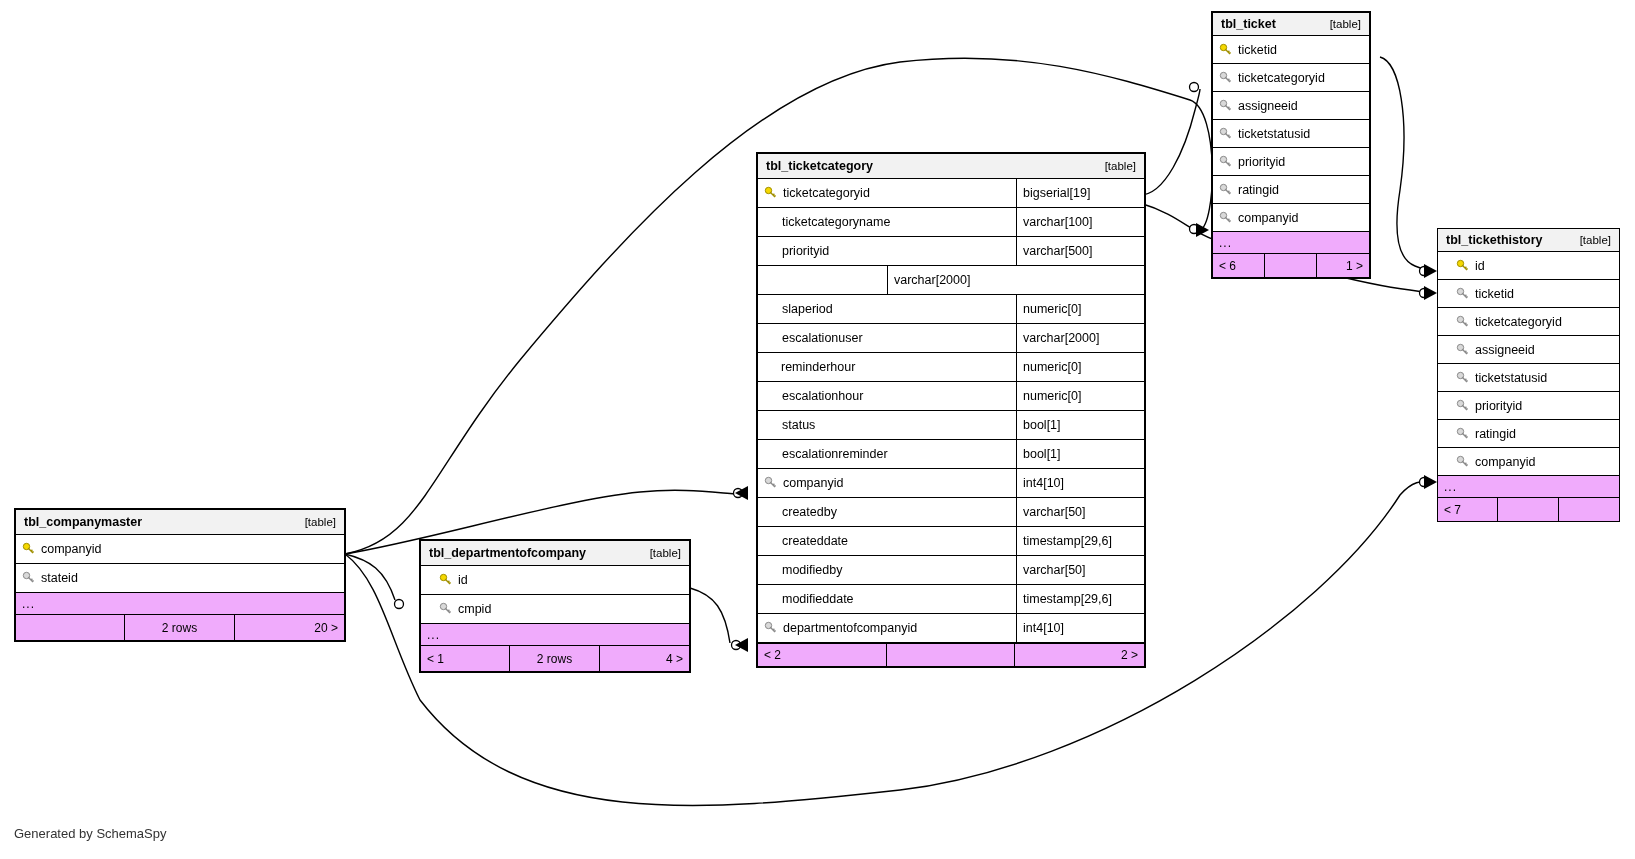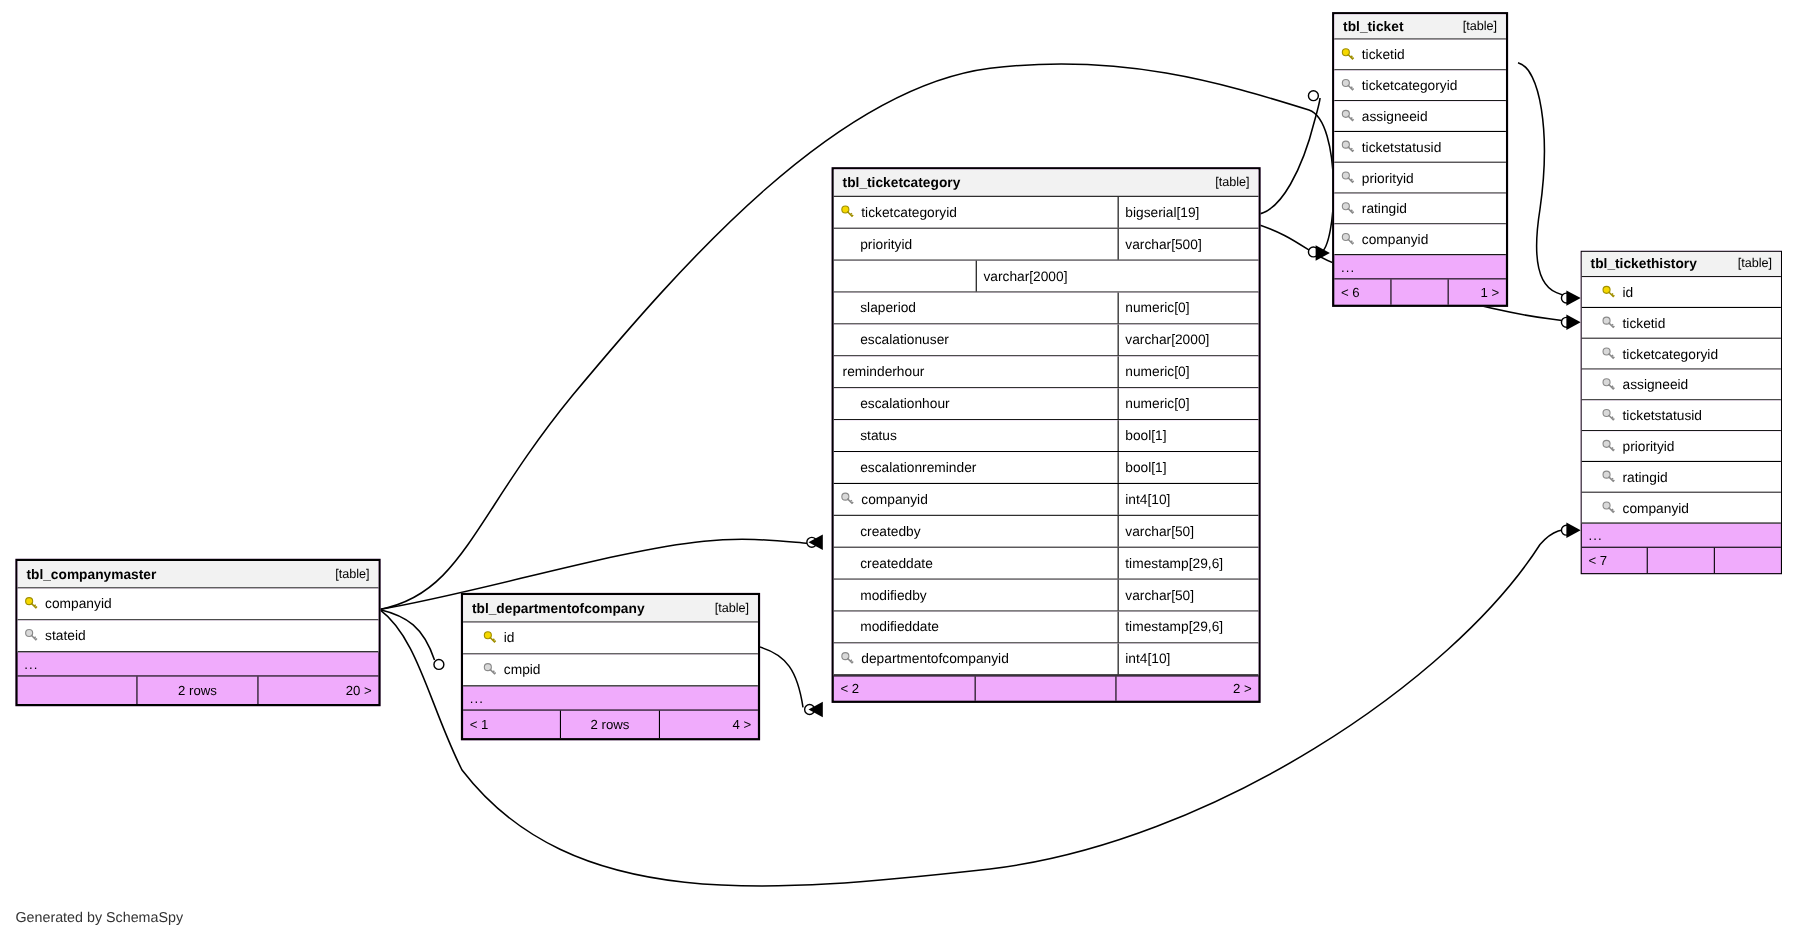--- a/index.html
+++ b/index.html
@@ -376,20 +376,26 @@
               <circle cx="4.5" cy="4.5" r="3.2" fill="#f5d800" stroke="#a08f00" stroke-width="1"></circle>
               <path d="M6.3 6.3 L11 11 M9 9.2 L10.4 7.8 M10.4 10.6 L11.6 9.4" stroke="#a08f00" stroke-width="1.4" fill="none"></path>
             </svg>
           </span>
         <span>ticketcategoryid</span>
       </span>
       <span class="col-type">bigserial[19]</span>
     </div>
     <div class="col-row" style="height:29px;">
       <span class="col-name" style="padding-left:24px;">
+        <span>ticketcategoryname</span>
+      </span>
+      <span class="col-type">varchar[100]</span>
+    </div>
+    <div class="col-row" style="height:29px;">
+      <span class="col-name" style="padding-left:24px;">
         <span>priorityid</span>
       </span>
       <span class="col-type">varchar[500]</span>
     </div>
     <div class="col-row" style="height:29px;flex-direction:column;">
       <span class="col-name" style="padding-left:24px;">
         <span>spocname</span>
       </span>
       <span class="col-type">varchar[2000]</span>
     </div>
@@ -399,21 +405,21 @@
       </span>
       <span class="col-type">numeric[0]</span>
     </div>
     <div class="col-row" style="height:29px;">
       <span class="col-name" style="padding-left:24px;">
         <span>escalationuser</span>
       </span>
       <span class="col-type">varchar[2000]</span>
     </div>
     <div class="col-row" style="height:29px;">
-      <span class="col-name" style="padding-left:8px;">
+      <span class="col-name" style="padding-left:23px;">
         <span>reminderhour</span>
       </span>
       <span class="col-type">numeric[0]</span>
     </div>
     <div class="col-row" style="height:29px;">
       <span class="col-name" style="padding-left:24px;">
         <span>escalationhour</span>
       </span>
       <span class="col-type">numeric[0]</span>
     </div>

